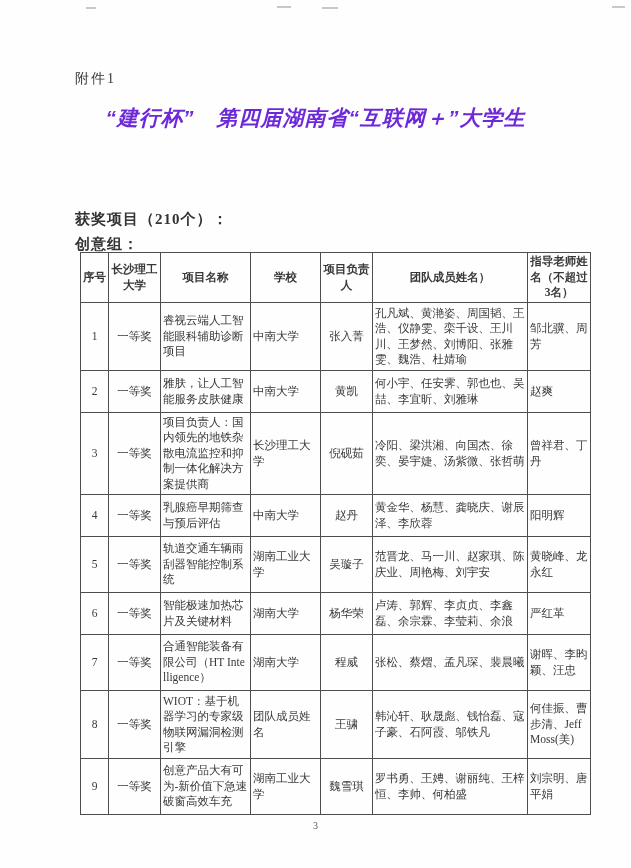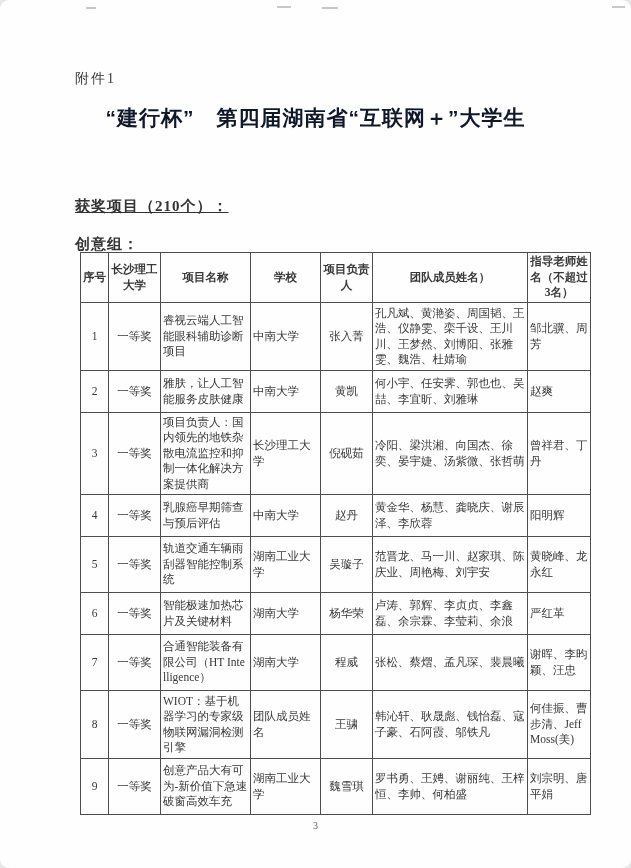--- a/index.html
+++ b/index.html
@@ -6,21 +6,20 @@
   html, body { background: #e8e8e8; }
   .page {
     position: relative;
     width: 631px;
     height: 868px;
     margin: 0 auto;
     background: #fefefe;
     font-family: "Liberation Serif", "DejaVu Serif", serif;
     color: #3c3c3c;
     overflow: hidden;
-    border-radius: 9px;
   }
   .scan-mark {
     position: absolute;
     height: 2px;
     background: #9a9a9a;
     opacity: 0.55;
   }
   .attachment-label {
     position: absolute;
     left: 75px;
@@ -42,21 +41,21 @@
     letter-spacing: 1px;
   }
   .section-label {
     position: absolute;
     left: 75px;
     font-size: 15px;
     font-weight: bold;
     color: #333;
     letter-spacing: 1px;
   }
-  .label-projects { top: 197px; text-decoration: underline; }
+  .label-projects { top: 210px; }
   .label-group { top: 235px; }
   table.awards {
     position: absolute;
     left: 80px;
     top: 252px;
     width: 510px;
     border-collapse: collapse;
     table-layout: fixed;
   }
   table.awards th, table.awards td {
@@ -90,21 +89,21 @@
 
 <div class="page">
 
   <div class="scan-mark" style="left:86px; top:7px; width:10px;"></div>
   <div class="scan-mark" style="left:277px; top:6px; width:14px;"></div>
   <div class="scan-mark" style="left:322px; top:7px; width:16px;"></div>
   <div class="scan-mark" style="left:612px; top:6px; width:13px;"></div>
 
   <div class="attachment-label">附件1</div>
 
-  <div class="doc-title" style="color: #0f172a;">
+  <div class="doc-title" style="color: #6d28d9; font-style: italic;">
     <div>“建行杯”　第四届湖南省“互联网＋”大学生</div>
   </div>
 
   <div class="section-label label-projects">获奖项目（210个）：</div>
   <div class="section-label label-group">创意组：</div>
 
   <table class="awards">
     <colgroup>
       <col style="width:28px">
         <col style="width:52px">

